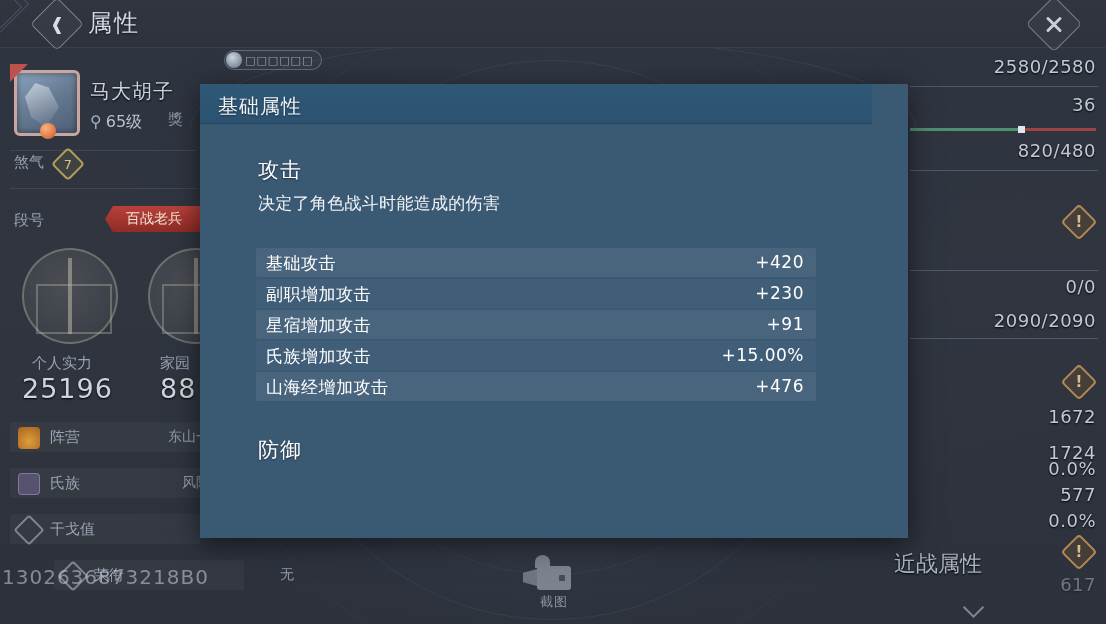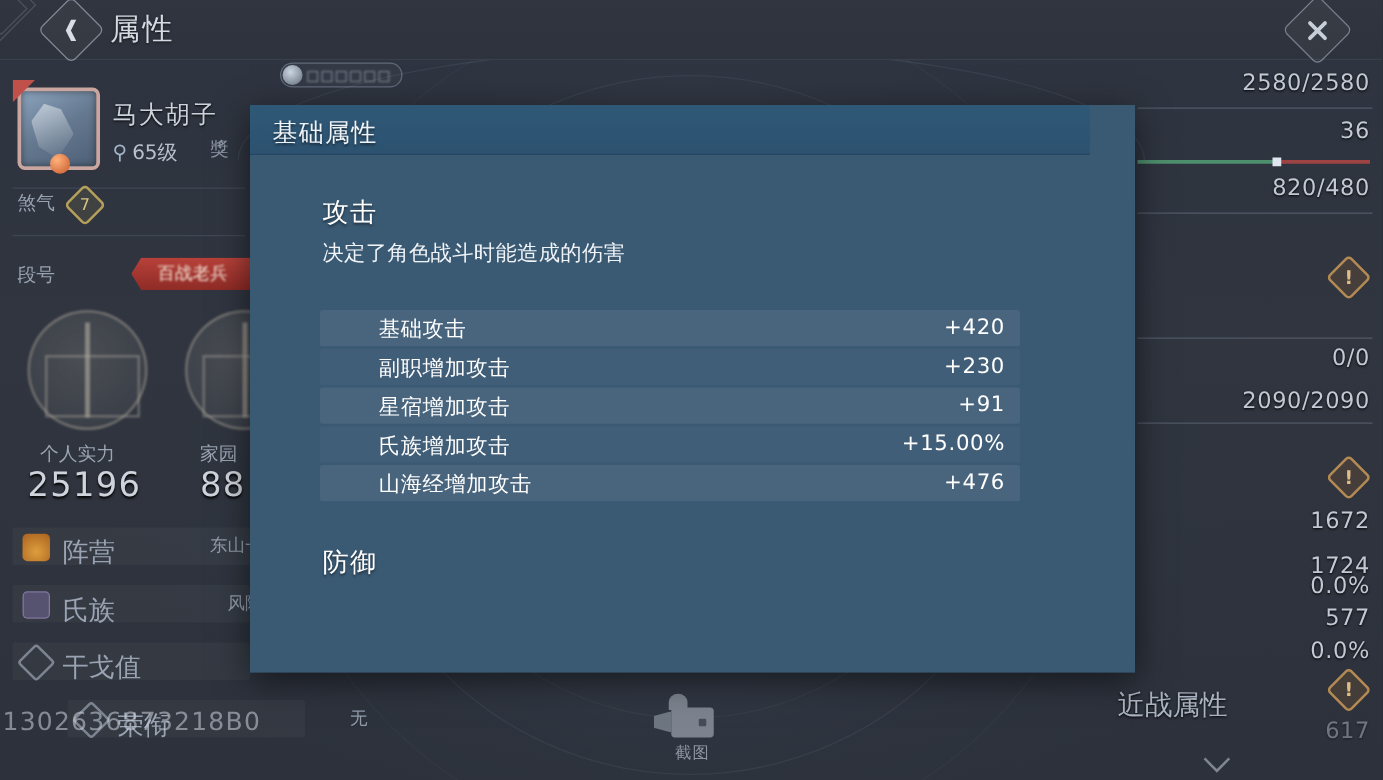--- a/index.html
+++ b/index.html
@@ -103,21 +103,21 @@
             margin-left:-2px; background:rgba(215,205,185,.55); }
   .emblem::after{ content:""; position:absolute; left:12px; top:34px; width:72px; height:46px;
             border:2px solid rgba(205,198,182,.40); }
 
   .stat-big-label{ position:absolute; font-size:15px; color:#9aa4b2; filter:blur(.4px); }
   .stat-big-val{ position:absolute; font-size:27px; color:#cfd4dc; letter-spacing:1px;
                  text-shadow:0 1px 2px #000; }
 
   .lrow{ position:absolute; left:10px; width:190px; height:30px;
          background:rgba(255,255,255,.035); border-radius:2px; }
-  .lrow .lab{ position:absolute; left:40px; top:6px; font-size:21px; color:#99a3b2; filter:blur(.35px);}
+  .lrow .lab{ position:absolute; left:40px; top:6px; font-size:15px; color:#99a3b2; filter:blur(.35px);}
   .lrow .val{ position:absolute; right:-10px; top:6px; font-size:14px; color:#929cab; filter:blur(.4px);}
   .lrow .ic{ position:absolute; left:8px; top:5px; width:22px;height:22px; }
 
   .ic-flame{ background:radial-gradient(circle at 50% 65%,#f0a93c,#b5651b); border-radius:4px; opacity:.9;}
   .ic-clan { background:rgba(150,130,195,.35); border:1px solid rgba(175,160,215,.5); border-radius:4px;}
   .ic-dia  { transform:rotate(45deg); border:2px solid rgba(185,195,212,.55); border-radius:3px;
              width:18px;height:18px; left:10px; top:6px;}
 
   #watermark{ position:absolute; left:2px; top:565px; font-size:20px; color:rgba(205,212,222,.55);
               letter-spacing:1px; z-index:5; }
@@ -185,21 +185,21 @@
 
   .sec-name{ position:absolute; left:58px; font-size:21px; color:#ffffff;
              letter-spacing:1px; text-shadow:0 1px 2px rgba(0,0,0,.45); }
   .sec-desc{ position:absolute; left:58px; width:580px; font-size:17px; color:#f0f4f8;
              line-height:26px; letter-spacing:.3px; }
 
   .srow{ position:absolute; left:56px; width:560px; height:29px; border-radius:2px; }
   .srow.odd { background:rgba(255,255,255,.075); }
   .srow.even{ background:rgba(255,255,255,.035); }
   .srow .sk{ position:absolute; left:10px; top:4px; font-size:17px; color:#ffffff;
-             letter-spacing:.5px;margin-left:37px; }
+             letter-spacing:.5px; }
   .srow .sv{ position:absolute; right:12px; top:4px; font-size:17px; color:#ffffff;
              letter-spacing:.5px; }
 </style>
 </head>
 <body>
 
 <div id="screen">
 
   <div class="bg-ring ring-c"></div>
   <div class="bg-ring ring-a"></div>

